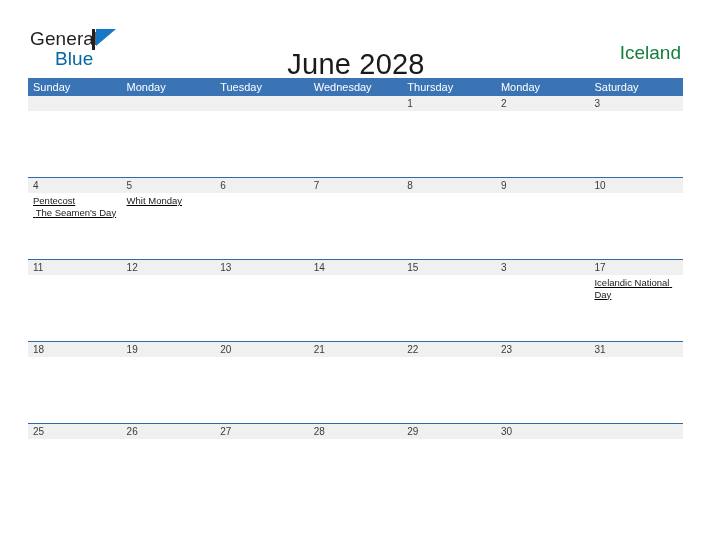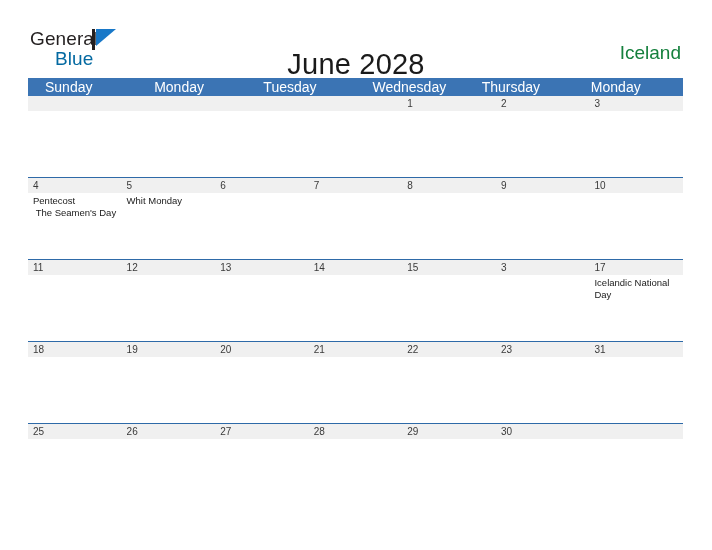--- a/index.html
+++ b/index.html
@@ -92,23 +92,23 @@
 
   .dow-row {
     display: flex;
     width: 100%;
     height: 18px;
     background: #3b74b4;
   }
   .dow-cell {
     flex: 1 1 0;
     color: #ffffff;
-    font-size: 14px;
+    font-size: 11px;
     line-height: 18px;
-    padding-left: 17px;
+    padding-left: 5px;
     white-space: nowrap;
     overflow: hidden;
   }
 
   .week {
     width: 100%;
     border-top: 1px solid #2e6aa8;
   }
   .week:first-of-type {
     border-top: none;
@@ -131,20 +131,21 @@
   .week-body {
     display: flex;
     width: 100%;
     height: 66px;
     background: #ffffff;
   }
   .ev-cell {
     flex: 1 1 0;
     padding: 2px 4px 0 5px;
     overflow: hidden;
+    text-decoration: underline;
   }
   .ev {
     font-size: 9.5px;
     line-height: 11.5px;
     color: #1a1a1a;
     white-space: pre-wrap;
     word-wrap: break-word;
   }
 </style>
 </head>
@@ -171,20 +172,21 @@
   </div>
 
   <div class="calendar">
     <div class="dow-row" id="dow-row">
         <div class="dow-cell">Sunday</div>
         <div class="dow-cell">Monday</div>
         <div class="dow-cell">Tuesday</div>
         <div class="dow-cell">Wednesday</div>
         <div class="dow-cell">Thursday</div>
         <div class="dow-cell">Monday</div>
+        <div class="dow-cell">Saturday</div>
       </div>
     <div id="weeks-container">
         <div class="week">
           <div class="week-nums">
             <div class="num-cell"></div>
             <div class="num-cell"></div>
             <div class="num-cell"></div>
             <div class="num-cell"></div>
             <div class="num-cell">1</div>
             <div class="num-cell">2</div>

